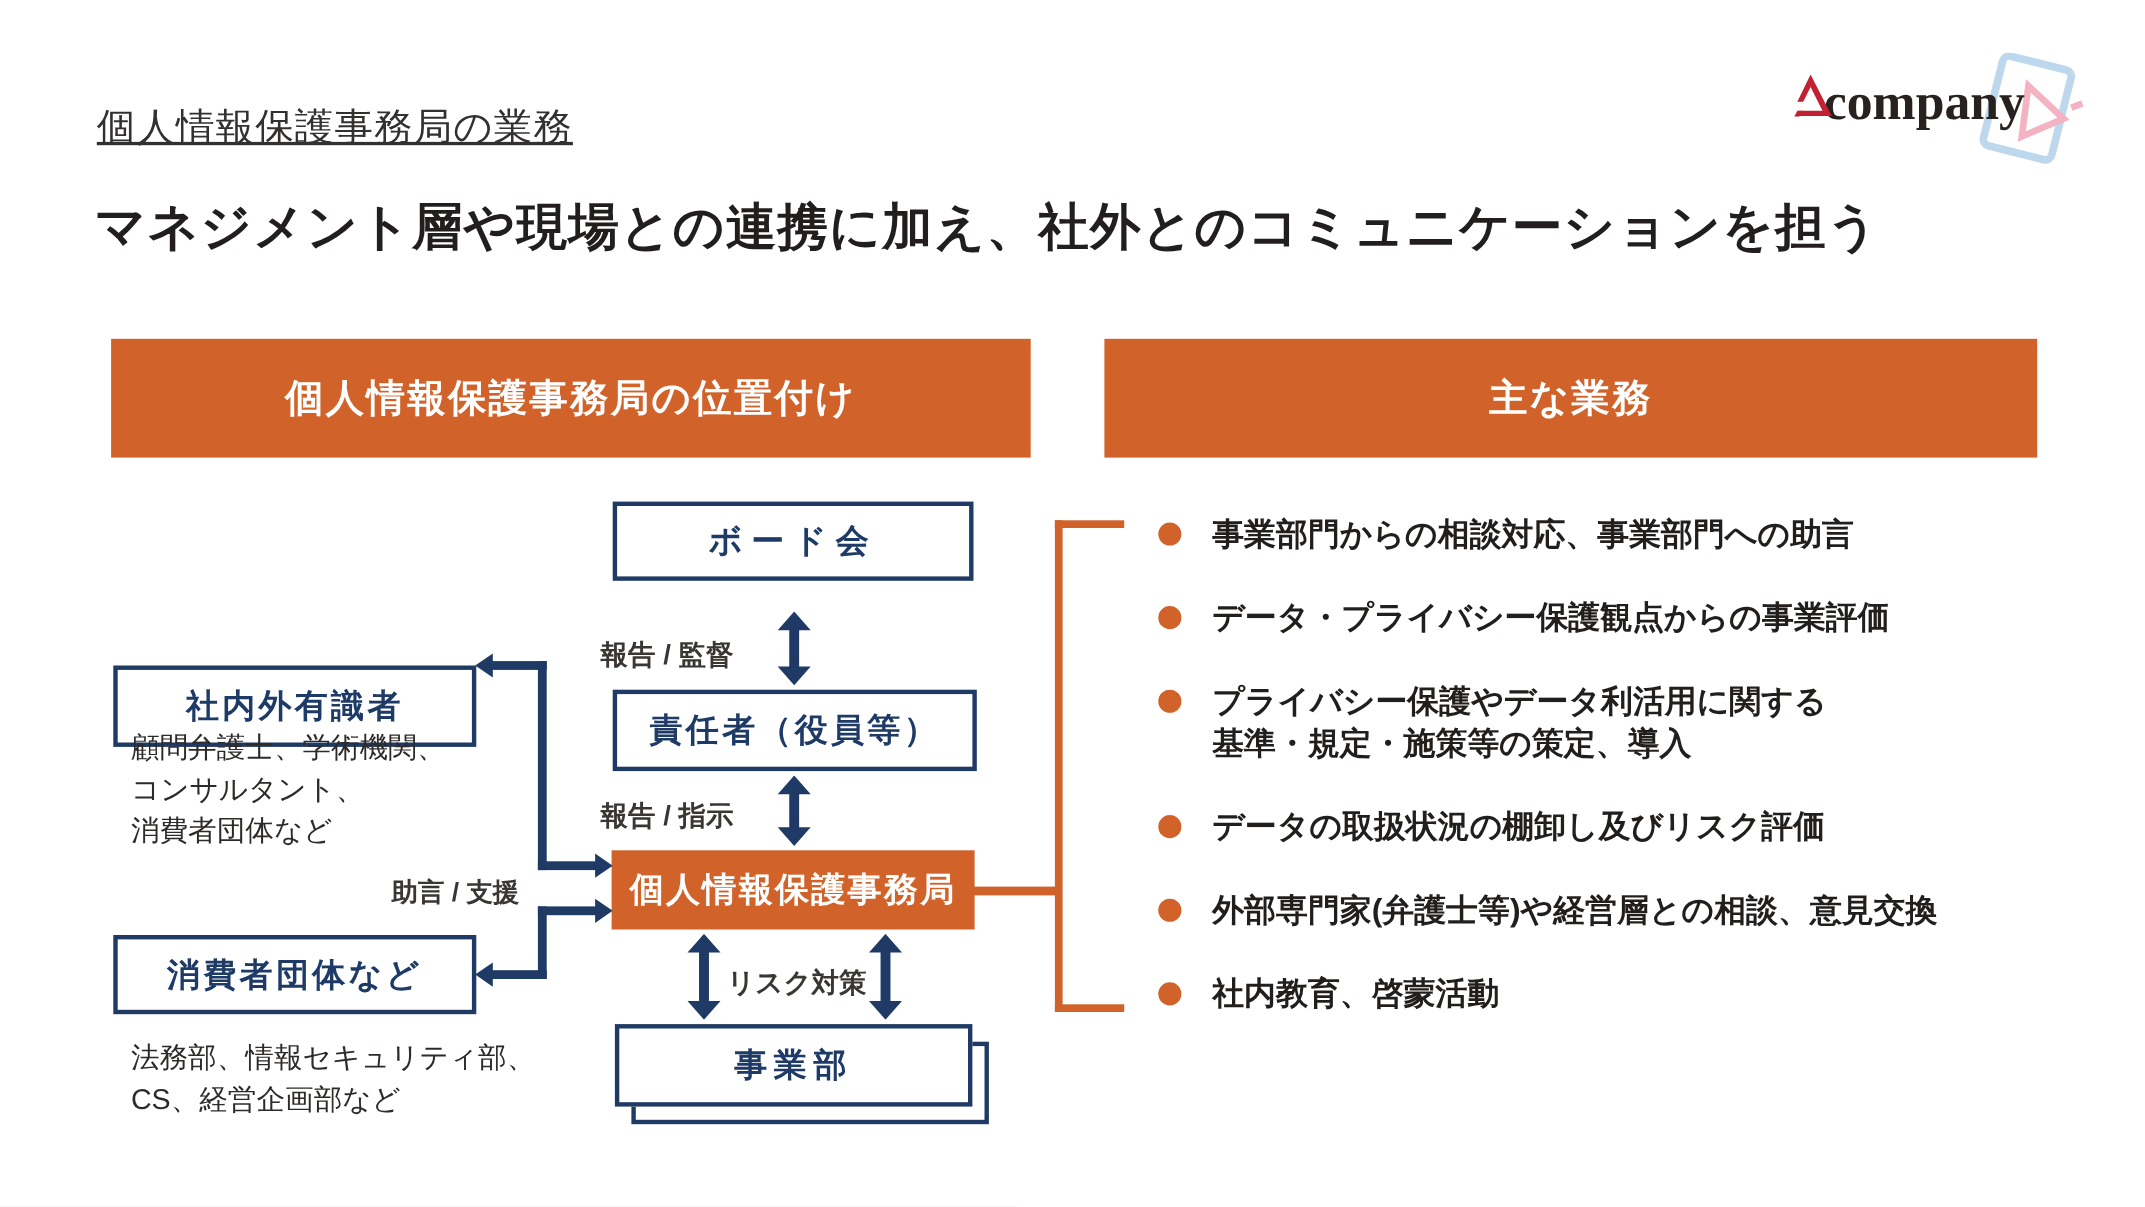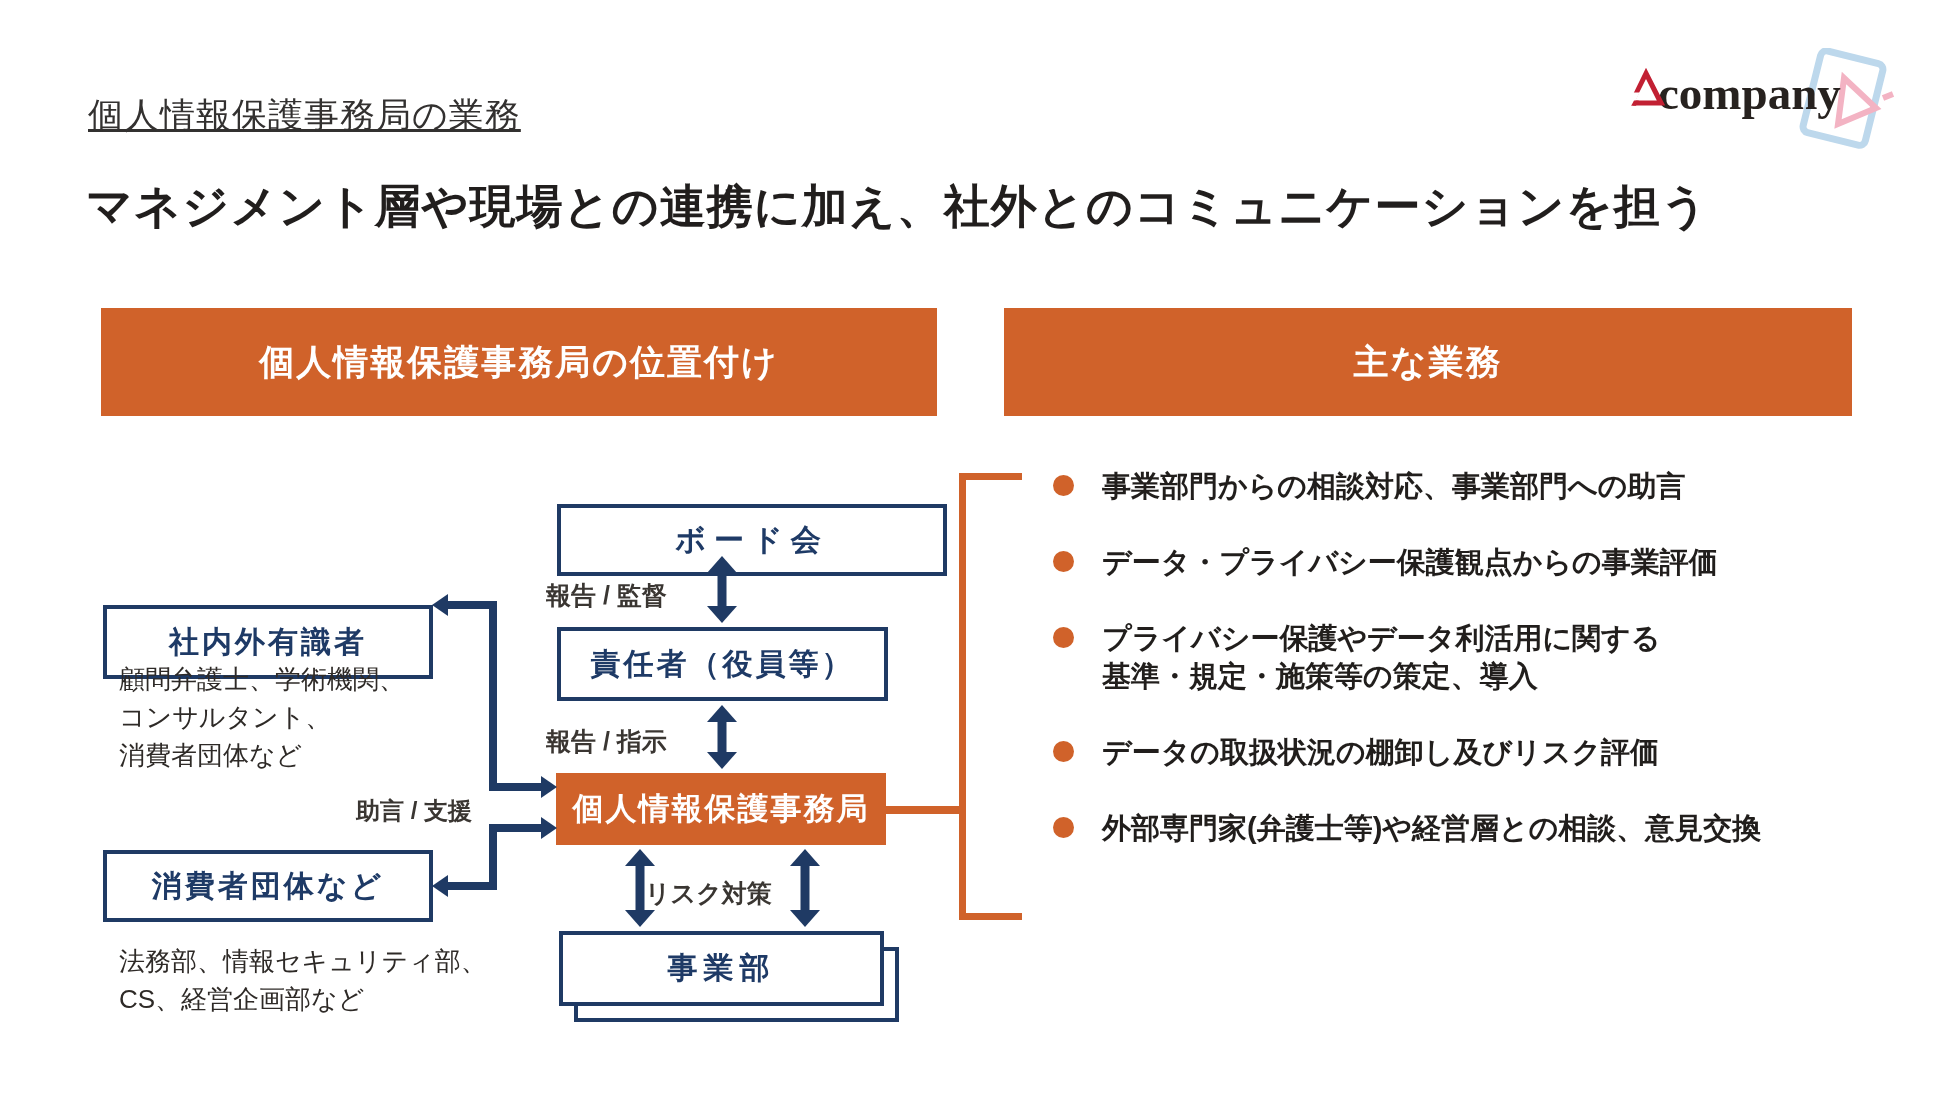--- a/index.html
+++ b/index.html
@@ -18,37 +18,37 @@
   .logo-text{position:absolute;left:58px;top:26px;z-index:1;font-family:"Liberation Serif","DejaVu Serif",serif;
     font-size:47px;font-weight:700;color:#27221f;letter-spacing:0px;}
   
   .bar{position:absolute;top:308px;height:108px;background:#d0622a;color:#fff;
     display:flex;align-items:center;justify-content:center;font-size:35px;font-weight:700;letter-spacing:2px;}
   .bar-left{left:101px;width:836px;}
   .bar-right{left:1004px;width:848px;}
   
   .obox{position:absolute;border:4px solid #1f3a64;background:#fff;color:#1e3a66;
     display:flex;align-items:center;justify-content:center;font-size:30px;font-weight:700;letter-spacing:3px;}
-  .box-board{left:557px;top:504px;width:390px;height:72px;letter-spacing:8px;}
+  .box-board{left:557px;top:456px;width:328px;height:72px;letter-spacing:8px;}
   .box-manager{left:557px;top:627px;width:331px;height:74px;}
   .box-office{left:556px;top:773px;width:330px;height:72px;background:#d0622a;border:none;color:#fff;letter-spacing:2px;font-size:31px;}
   .box-business{left:559px;top:931px;width:325px;height:75px;z-index:2;letter-spacing:6px;}
   .box-business-shadow{left:574px;top:947px;width:325px;height:75px;z-index:1;}
   .box-experts{left:103px;top:568px;width:330px;height:74px;margin-top:37px;}
   .box-external{left:103px;top:850px;width:330px;height:72px;}
   
   .note{position:absolute;font-size:26px;line-height:38px;font-weight:500;color:#2e2a27;white-space:pre-line;}
   .note-experts{left:119px;top:660px;}
   .note-external{left:119px;top:942px;}
   
   .edge-label{position:absolute;font-size:25px;font-weight:700;color:#3a3632;white-space:nowrap;}
   .lbl-rs{left:546px;top:579px;}
   .lbl-ri{left:546px;top:725px;}
   .lbl-as{left:356px;top:795px;font-size:24px;}
-  .lbl-rm{left:645px;top:877px;}
+  .lbl-rm{left:661px;top:877px;}
   
   .varrow{position:absolute;width:34px;}
   
   .seg{position:absolute;background:#1f3a64;}
   .tri-left{position:absolute;width:0;height:0;border-top:11px solid transparent;border-bottom:11px solid transparent;border-right:16px solid #1f3a64;}
   .tri-right{position:absolute;width:0;height:0;border-top:11px solid transparent;border-bottom:11px solid transparent;border-left:16px solid #1f3a64;}
   
   .oseg{position:absolute;background:#d0622a;}
   
   .task-list{position:absolute;left:1045px;top:467px;width:880px;list-style:none;margin:0;padding:0;}
@@ -157,15 +157,16 @@
     <div class="oseg" style="left:959px;top:913px;width:63px;height:7px;"></div>
   </div>
 
   <ul class="task-list">
     <li><span class="dot"></span><span>事業部門からの相談対応、事業部門への助言</span></li>
     <li><span class="dot"></span><span>データ・プライバシー保護観点からの事業評価</span></li>
     <li><span class="dot"></span><span>プライバシー保護やデータ利活用に関する
 基準・規定・施策等の策定、導入</span></li>
     <li><span class="dot"></span><span>データの取扱状況の棚卸し及びリスク評価</span></li>
     <li><span class="dot"></span><span>外部専門家(弁護士等)や経営層との相談、意見交換</span></li>
+    <li><span class="dot"></span><span>社内教育、啓蒙活動</span></li>
   </ul>
 
 </div>
 
 </body></html>

